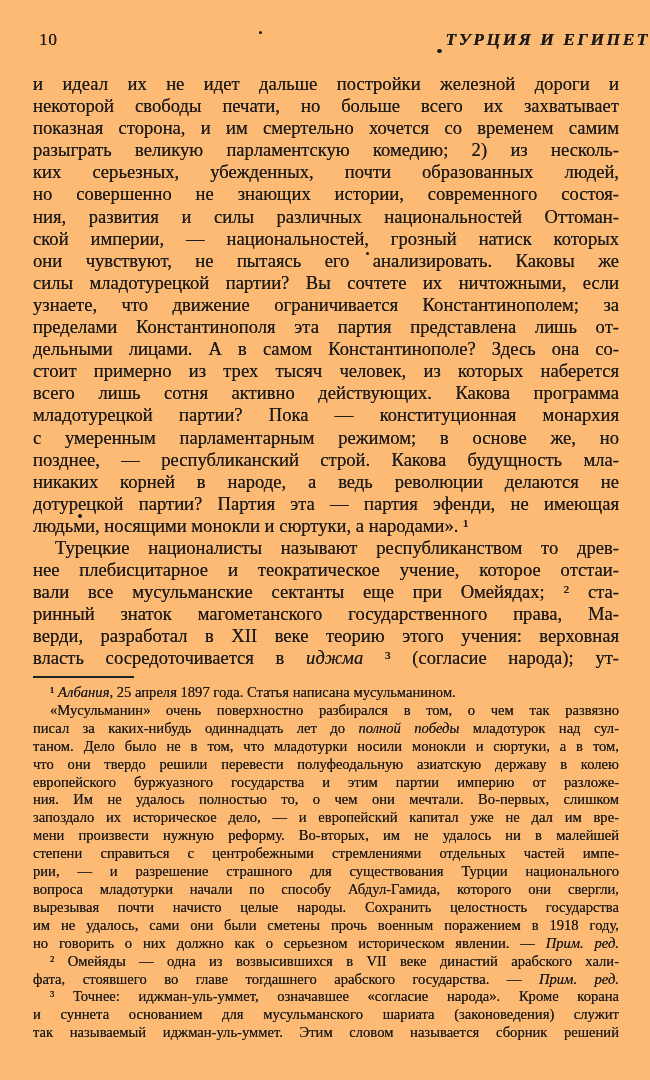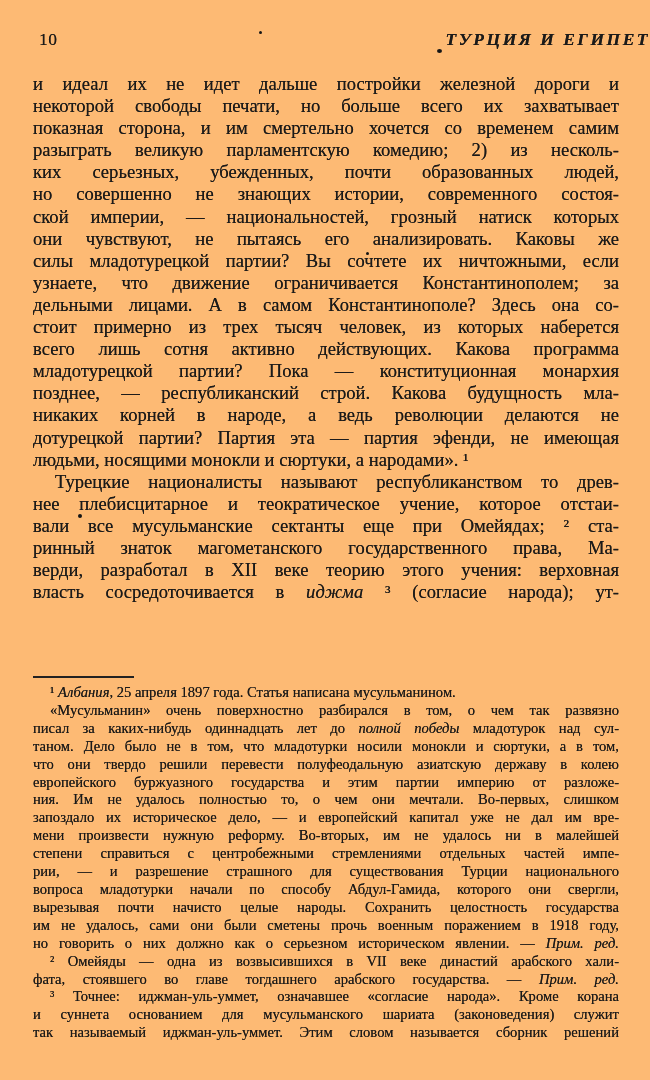--- a/index.html
+++ b/index.html
@@ -99,28 +99,31 @@
   <span class="ink-speck speck-3"></span>
   <span class="ink-speck speck-4"></span>
 
   <div class="body-text" id="body-lines">
       <div class="line">и идеал их не идет дальше постройки железной дороги и</div>
       <div class="line">некоторой свободы печати, но больше всего их захватывает</div>
       <div class="line">показная сторона, и им смертельно хочется со временем самим</div>
       <div class="line">разыграть великую парламентскую комедию; 2) из несколь-</div>
       <div class="line">ких серьезных, убежденных, почти образованных людей,</div>
       <div class="line">но совершенно не знающих истории, современного состоя-</div>
+      <div class="line">ния, развития и силы различных национальностей Оттоман-</div>
       <div class="line">ской империи, — национальностей, грозный натиск которых</div>
       <div class="line">они чувствуют, не пытаясь его анализировать. Каковы же</div>
       <div class="line">силы младотурецкой партии? Вы сочтете их ничтожными, если</div>
       <div class="line">узнаете, что движение ограничивается Константинополем; за</div>
+      <div class="line">пределами Константинополя эта партия представлена лишь от-</div>
       <div class="line">дельными лицами. А в самом Константинополе? Здесь она со-</div>
       <div class="line">стоит примерно из трех тысяч человек, из которых наберется</div>
       <div class="line">всего лишь сотня активно действующих. Какова программа</div>
       <div class="line">младотурецкой партии? Пока — конституционная монархия</div>
+      <div class="line">с умеренным парламентарным режимом; в основе же, но</div>
       <div class="line">позднее, — республиканский строй. Какова будущность мла-</div>
       <div class="line">никаких корней в народе, а ведь революции делаются не</div>
       <div class="line">дотурецкой партии? Партия эта — партия эфенди, не имеющая</div>
       <div class="line para-end">людьми, носящими монокли и сюртуки, а народами». ¹</div>
       <div class="line indent">Турецкие националисты называют республиканством то древ-</div>
       <div class="line">нее плебисцитарное и теократическое учение, которое отстаи-</div>
       <div class="line">вали все мусульманские сектанты еще при Омейядах; ² ста-</div>
       <div class="line">ринный знаток магометанского государственного права, Ма-</div>
       <div class="line">верди, разработал в XII веке теорию этого учения: верховная</div>
       <div class="line">власть сосредоточивается в <i>иджма</i> ³ (согласие народа); ут-</div>

